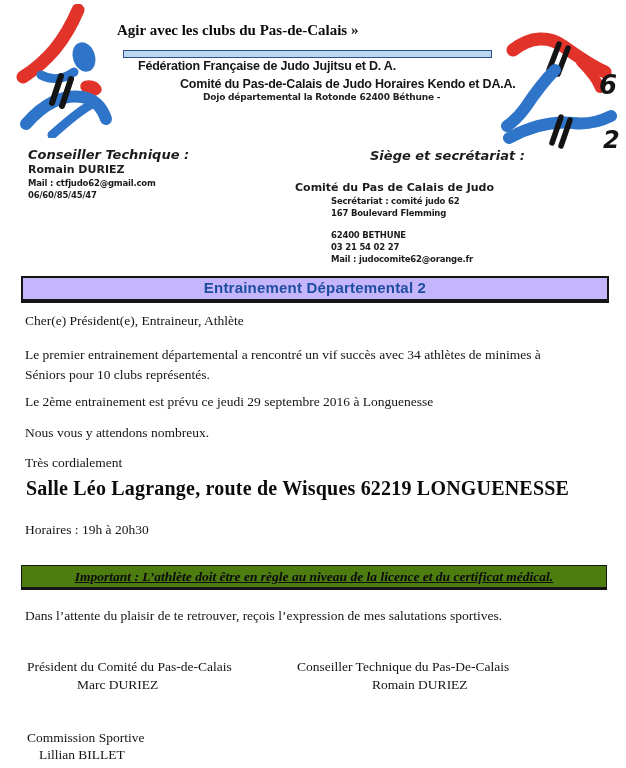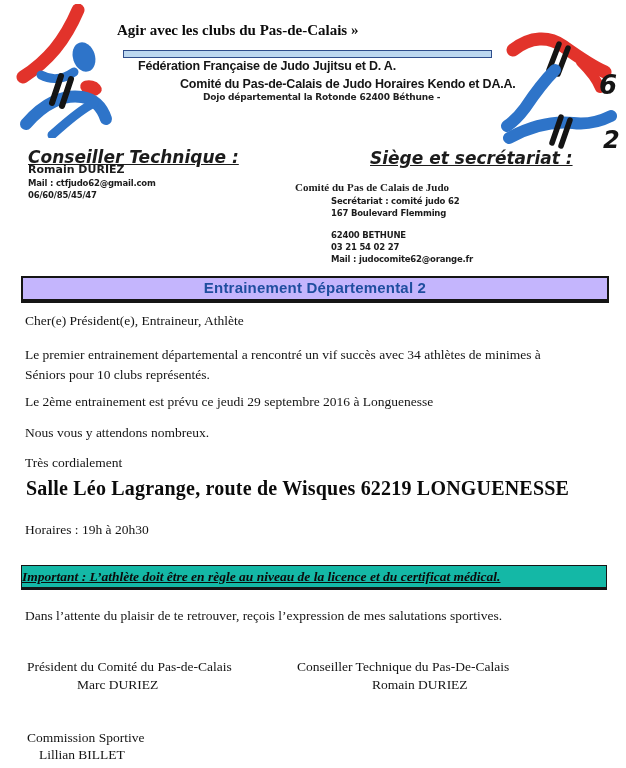--- a/index.html
+++ b/index.html
@@ -10,37 +10,37 @@
   }
   .abs{position:absolute;}
   
   .tagline{left:117px;top:22px;font:bold 15px "Liberation Serif",serif;color:#0b0b0b;}
   .blue-bar{left:123px;top:50px;width:367px;height:6px;background:#bcd8f0;border:1px solid #2f4e8c;}
   .org1{left:138px;top:59px;font:bold 12.5px "Liberation Sans",sans-serif;letter-spacing:-0.2px;color:#161616;}
   .org2{left:180px;top:77px;font:bold 12.5px "Liberation Sans",sans-serif;letter-spacing:-0.2px;color:#161616;}
   .org3{left:203px;top:92px;font:bold 9px "DejaVu Sans",sans-serif;letter-spacing:-0.2px;color:#222;}
   
   .comic{font-family:"DejaVu Sans",sans-serif;color:#1c1c1c;}
-  .c-head{font-weight:bold;font-style:italic;text-decoration:underline;font-size:17px;}
+  .c-head{font-weight:bold;font-style:italic;font-size:13px;}
   .c-name{font-weight:bold;font-size:11px;}
   .c-small{font-weight:bold;font-size:8.5px;letter-spacing:-0.2px;}
   
   .title-box{
     left:21px;top:276px;width:584px;
     border:2px solid #151515;border-bottom-width:4px;
     text-align:center;padding:1px 0 2px 0;background:#c4b5fd;
   }
   .title-box span{font:bold 15px "Liberation Sans",sans-serif;color:#1f4e9f;letter-spacing:0.2px;}
   
   .body-text{font-size:13.5px;line-height:19.5px;}
   .venue{left:26px;top:477px;font:bold 20px "Liberation Serif",serif;letter-spacing:0.2px;color:#0b0b0b;}
   .important-box{
     left:21px;top:565px;width:584px;
     border:1.5px solid #151515;border-bottom-width:3.5px;
-    text-align:left;padding:1px 0 2px 0;background:#14b8a6;
+    text-align:center;padding:1px 0 2px 0;background:#4d7c0f;
   }
   .important-box span{font:bold italic 13.5px "Liberation Serif",serif;text-decoration:underline;color:#0b0b0b;}
   .sig{font-size:13.5px;}
 </style>
 </head>
 <body>
 
 <div class="page">
 
   <svg class="abs" style="left:14px;top:4px;" width="104" height="134" viewBox="0 0 104 134">
@@ -72,21 +72,21 @@
   <div class="abs org1">Fédération Française de Judo Jujitsu et D. A.</div>
   <div class="abs org2">Comité du Pas-de-Calais de Judo Horaires Kendo et DA.A.</div>
   <div class="abs org3">Dojo départemental la Rotonde 62400 Béthune -</div>
 
   <div class="abs comic c-head" style="left:28px;top:147px;">Conseiller Technique :</div>
   <div class="abs comic c-name" style="left:28px;top:163px;">Romain DURIEZ</div>
   <div class="abs comic c-small" style="left:28px;top:178px;">Mail : ctfjudo62@gmail.com</div>
   <div class="abs comic c-small" style="left:28px;top:190px;">06/60/85/45/47</div>
 
   <div class="abs comic c-head" style="left:370px;top:148px;">Siège et secrétariat :</div>
-  <div class="abs comic c-name" style="left:295px;top:181px;font-family:Liberation Serif, serif;">Comité du Pas de Calais de Judo</div>
+  <div class="abs comic c-name" style="left:295px;top:181px;">Comité du Pas de Calais de Judo</div>
   <div class="abs comic c-small" style="left:331px;top:196px;">Secrétariat : comité judo 62</div>
   <div class="abs comic c-small" style="left:331px;top:208px;">167 Boulevard Flemming</div>
   <div class="abs comic c-small" style="left:331px;top:230px;">62400 BETHUNE</div>
   <div class="abs comic c-small" style="left:331px;top:242px;">03 21 54 02 27</div>
   <div class="abs comic c-small" style="left:331px;top:254px;">Mail : judocomite62@orange.fr</div>
 
   <div class="abs title-box">
     <span>Entrainement Départemental 2</span>
   </div>
 

